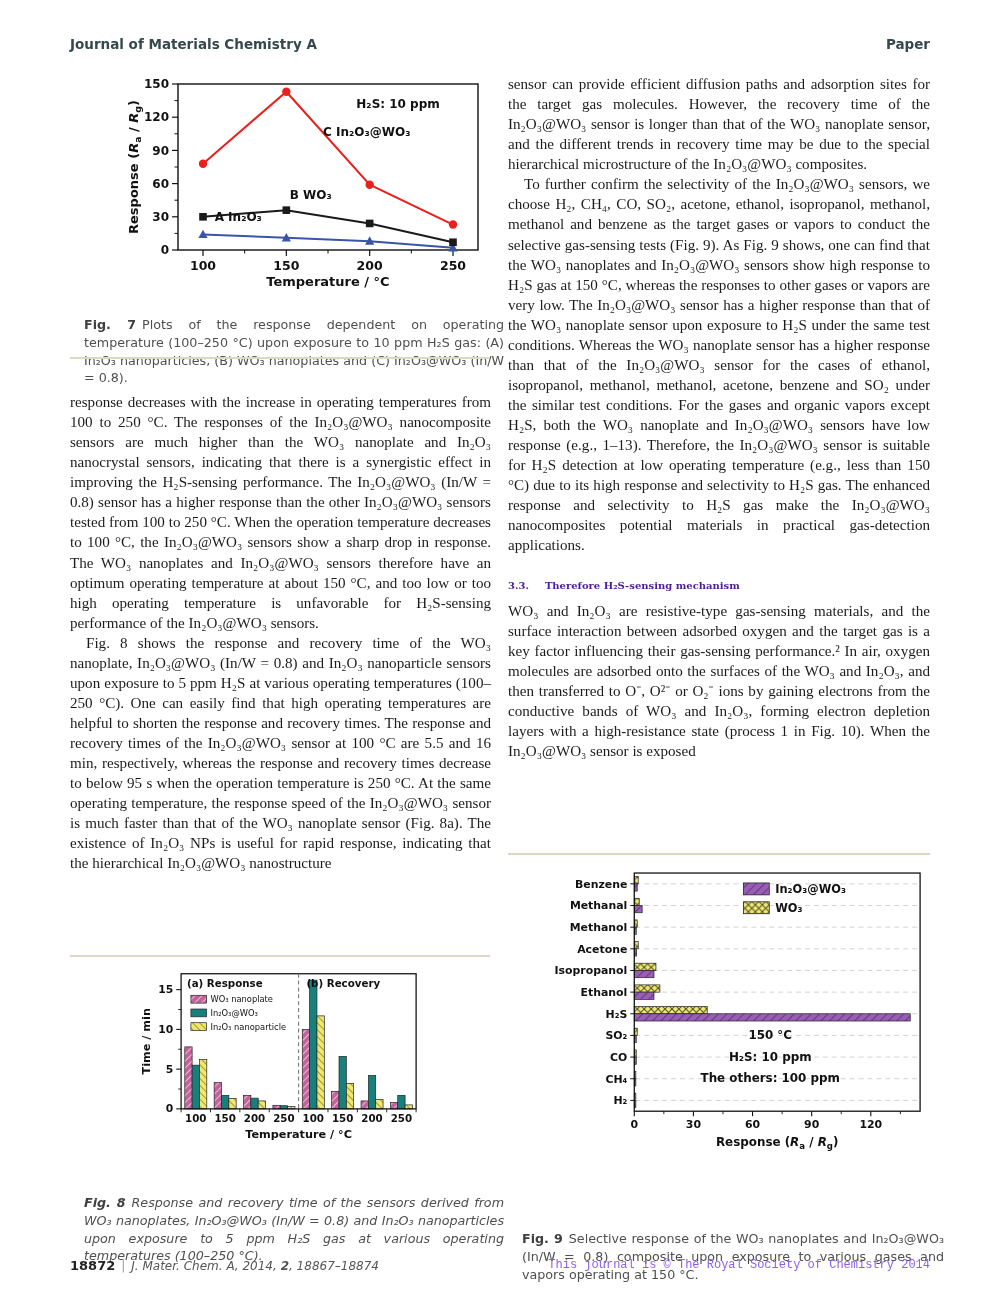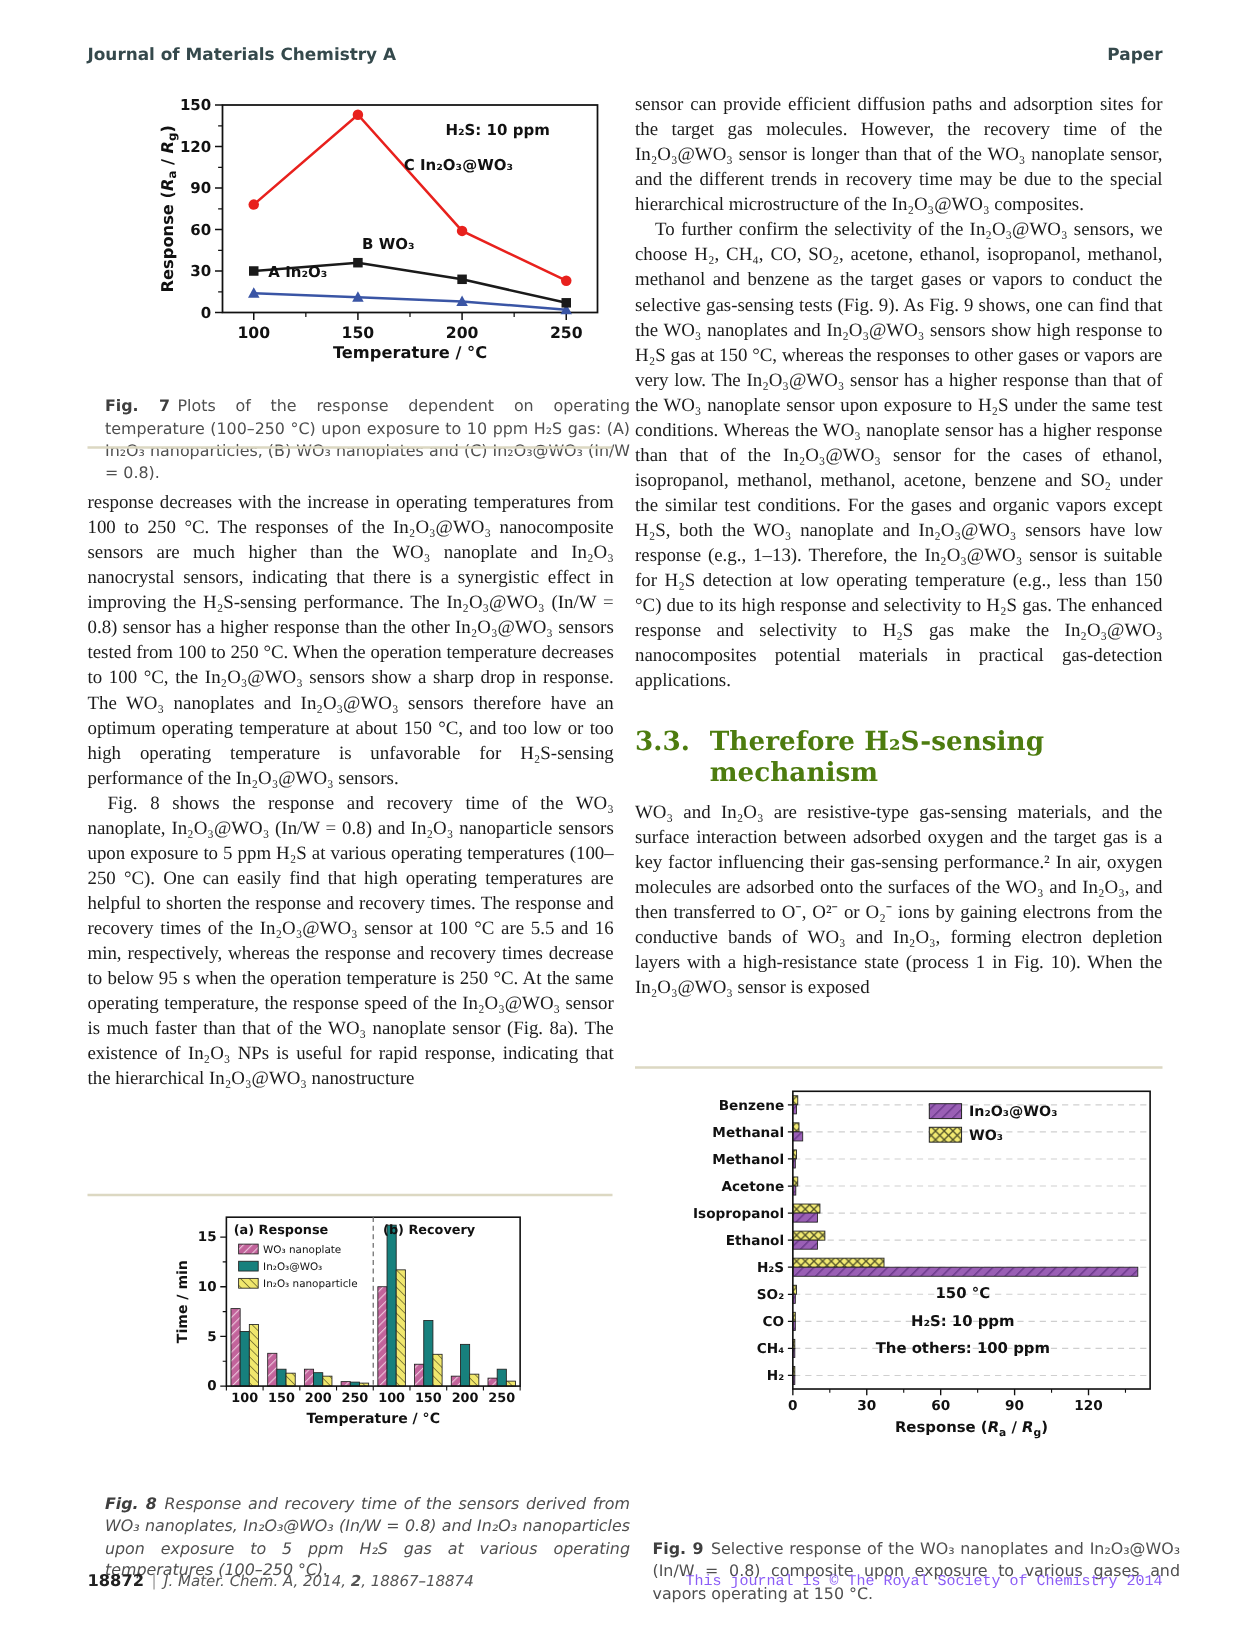--- a/index.html
+++ b/index.html
@@ -4,21 +4,21 @@
 <style>
   html,body{margin:0;padding:0;background:#ffffff;}
   body{width:1000px;height:1309px;position:relative;font-family:"DejaVu Serif",serif;color:#212121;overflow:hidden;}
   .abs{position:absolute;}
   
   .header-row{top:36px;left:70px;width:860px;display:flex;justify-content:space-between;
     font-family:"DejaVu Sans",sans-serif;font-size:13.5px;font-weight:600;color:#35494c;gap:20px;}
   
   .body-text{font-size:15.1px;line-height:1.33;text-align:justify;margin:0;color:#1c1c1c;font-family:Liberation Serif, serif;}
   .indent{text-indent:16px;}
-  .section-heading{margin:24px 0 10px 0;font-size:21px;font-weight:bold;color:#4d7c0f;display:flex;}
+  .section-heading{margin:24px 0 10px 0;font-size:10px;font-weight:bold;color:#4c1d95;display:flex;align-items:flex-end;}
   .section-heading .num{margin-right:16px;}
   
   .caption{font-family:"DejaVu Sans",sans-serif;font-size:12.7px;line-height:1.4;color:#4f4f4f;text-align:justify;margin:14px;}
   .caption .fig-label{font-weight:700;color:#3f3f3f;margin-right:6px;}
   
   .rule{height:2px;background:#dcd8c2;}
   
   svg{display:block;font-family:"DejaVu Sans",sans-serif;}
   
   .footer-row{top:1258px;left:70px;width:860px;display:flex;justify-content:space-between;

